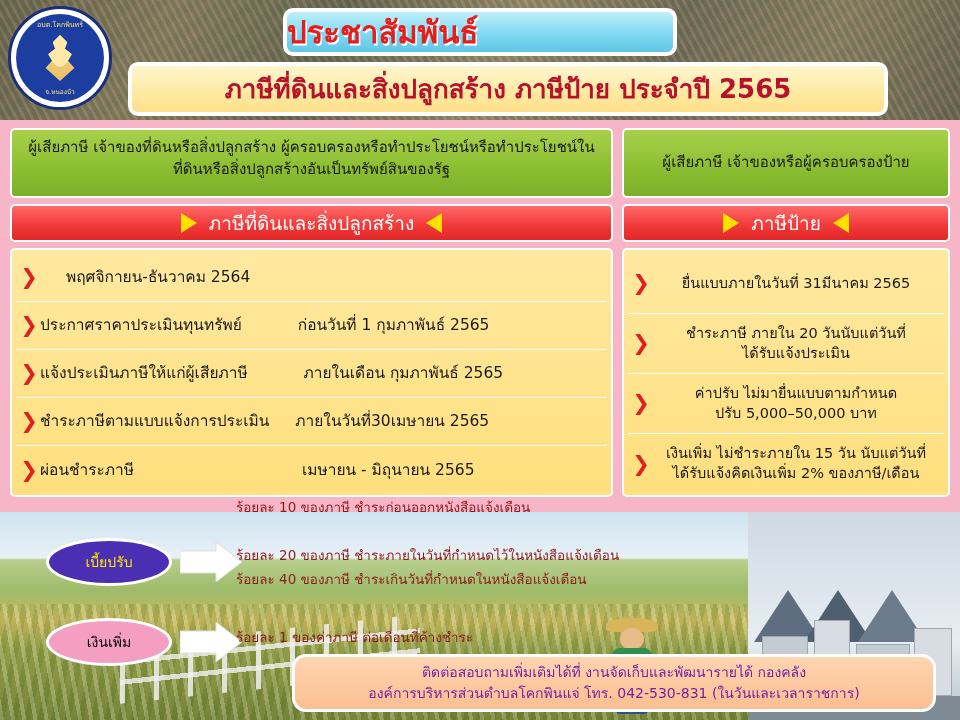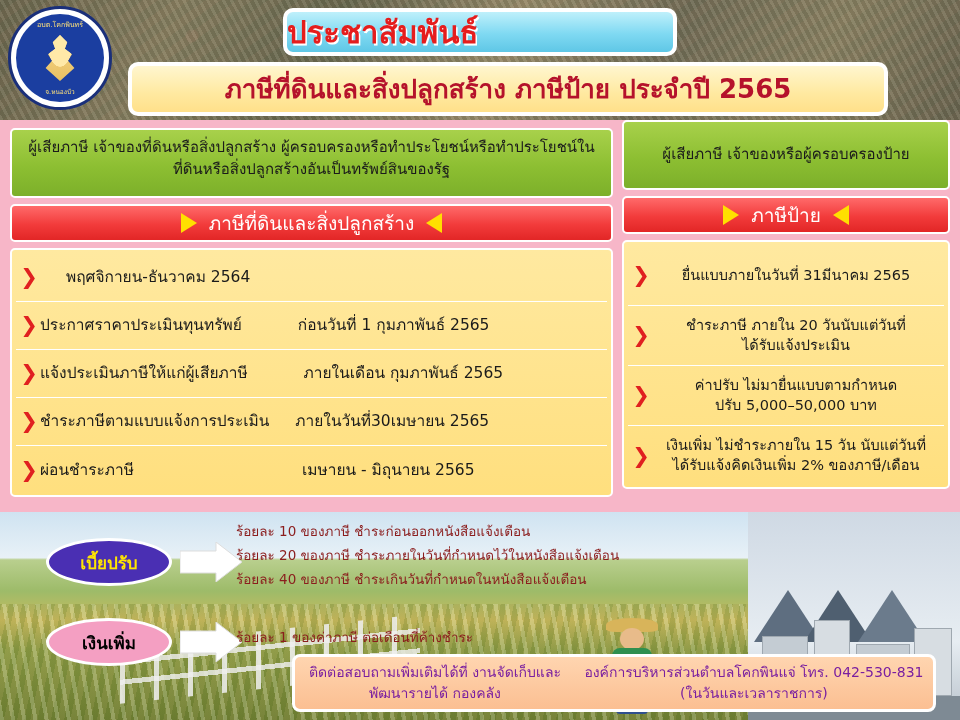--- a/index.html
+++ b/index.html
@@ -133,21 +133,21 @@
     width: 960px; height: 600px;
   }
   .bg-pink {
     position: absolute;
     left: 0; top: 0;
     width: 960px; height: 392px;
     background: #f7b6c8;
   }
 
   .col-left  { position: absolute; left: 10px;  top: 8px;  width: 603px; }
-  .col-right { position: absolute; left: 622px; top: 0;  width: 328px; }
+  .col-right { position: absolute; left: 622px; top: 8px;  width: 328px; }
 
   .green-head {
     background: linear-gradient(180deg, #a8d14b 0%, #8dbf32 55%, #7cb02a 100%);
     border: 2px solid #ffffff;
     border-radius: 5px;
     box-sizing: border-box;
     color: #1b1b1b;
     font-size: 15px;
     text-align: center;
     padding: 7px 8px;
@@ -322,22 +322,22 @@
   
   .bubble {
     position: absolute;
     width: 126px; height: 48px;
     border-radius: 50%;
     border: 3px solid #ffffff;
     box-sizing: border-box;
     display: flex;
     align-items: center;
     justify-content: center;
-    font-size: 17px;
-    font-weight: bold;
+    font-size: 14px;
+    font-weight: normal;
     z-index: 4;
   }
   .bubble.b-pen { left: 46px;  top: 418px; background: #4a2fb3; color: #ffe600; }
   .bubble.b-add { left: 46px;  top: 498px; background: #f49fc2; color: #000000; }
 
   .arrow-w {
     position: absolute;
     width: 62px; height: 40px;
     z-index: 4;
   }
@@ -345,36 +345,36 @@
   .arrow-1 { left: 180px; top: 422px; }
   .arrow-2 { left: 180px; top: 502px; }
 
   .note {
     position: absolute;
     color: #8b1d1d;
     font-size: 13.5px;
     white-space: nowrap;
     z-index: 4;
   }
-  .n1 { left: 236px; top: 400px; }
+  .n1 { left: 236px; top: 376px; }
   .n2 { left: 236px; top: 424px; }
   .n3 { left: 236px; top: 448px; }
   .n4 { left: 236px; top: 506px; }
 
   
   .contact {
     position: absolute;
     left: 292px; top: 534px;
     width: 644px; height: 58px;
     background: linear-gradient(180deg, #ffd5b0 0%, #fbbf92 100%);
     border: 3px solid #ffffff;
-    border-radius: 8px;
-    box-sizing: border-box;
-    display: flex;
-    flex-direction: row;
+    border-radius: 14px;
+    box-sizing: border-box;
+    display: flex;
+    flex-direction: column;
     align-items: center;
     justify-content: center;
     z-index: 5;
   }
   .contact div {
     color: #7a1fa0;
     font-size: 14px;
     line-height: 1.5;
     text-align: center;
   }

